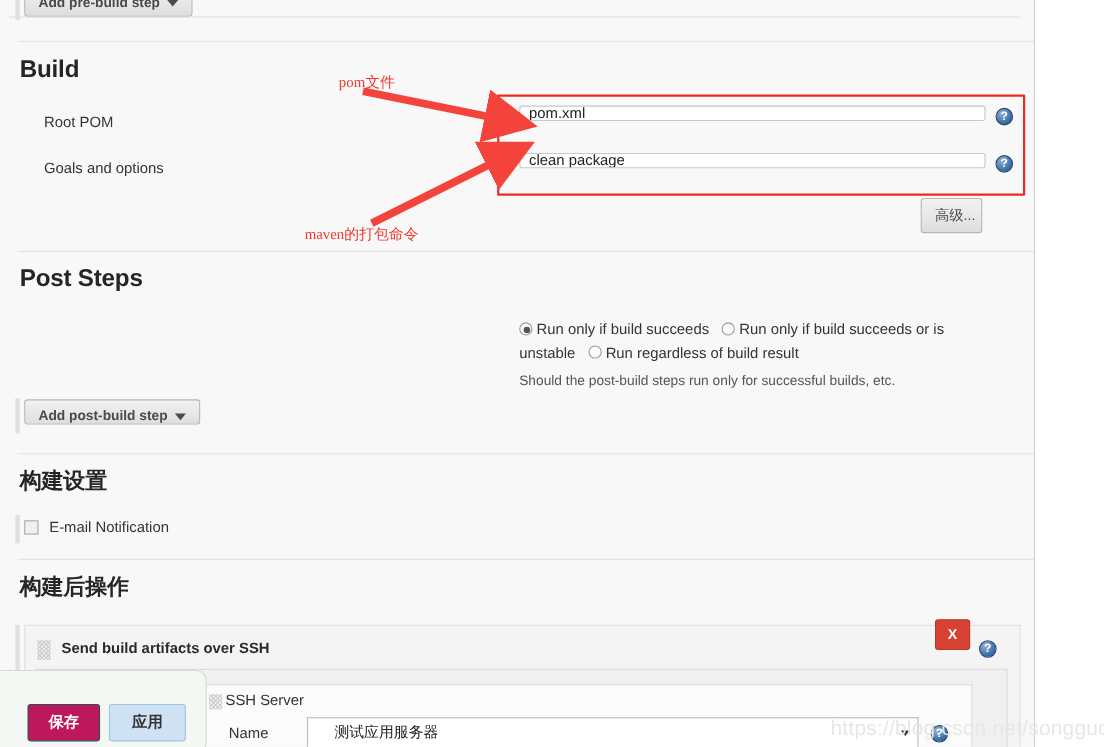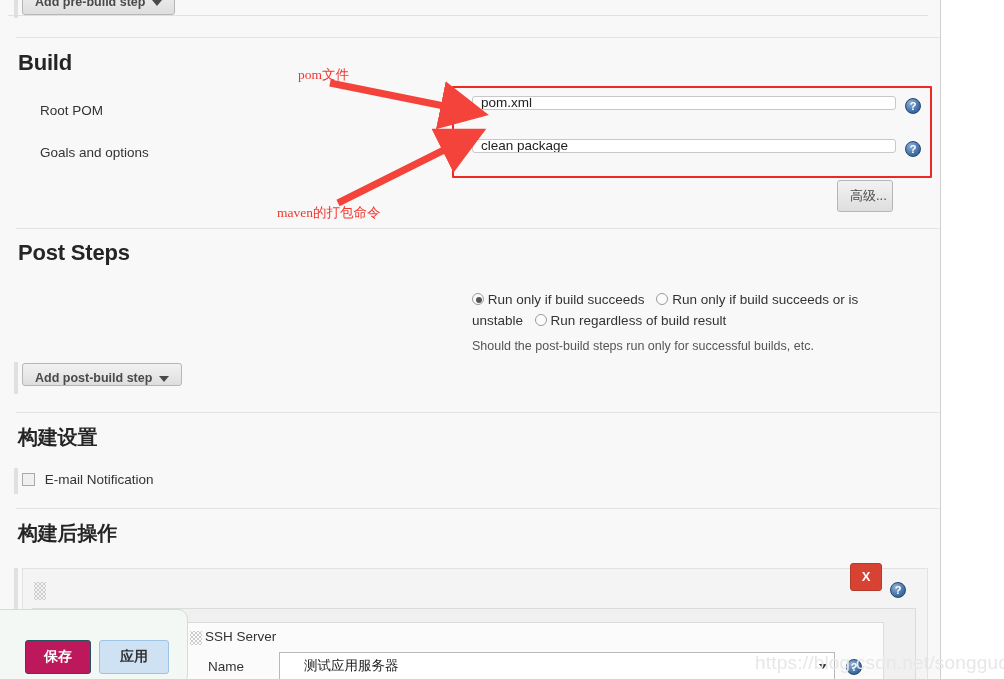--- a/index.html
+++ b/index.html
@@ -236,20 +236,21 @@
 
     <div class="sec-title cjk" style="position:absolute; left:18px; top:520px;">构建后操作</div>
 
     <div style="position:absolute; left:14px; top:568px; width:4px; height:111px; background:#e0e0e0;"></div>
 
     <div style="position:absolute; left:22px; top:568px; width:906px; height:111px;
                 background:#f4f4f4; border:1px solid #e2e2e2; border-bottom:none;"></div>
 
     <span class="drag-dots" style="position:absolute; left:34px; top:582px;"></span>
 
+    <div style="position:absolute; left:56px; top:582px; font-size:13.5px; font-weight:bold; color:#2a2a2a;">Send build artifacts over SSH</div>
 
     <div class="btn-x" style="position:absolute; left:850px; top:563px;">X</div>
 
     <div class="help-icon" style="position:absolute; left:890px; top:582px;">?</div>
 
     <div style="position:absolute; left:32px; top:608px; width:884px; height:71px;
                 background:#f0f0f0; border:1px solid #dcdcdc; border-bottom:none;">
       <div class="ssh-pub-label">SSH Publishers</div>
     </div>
 
@@ -284,21 +285,21 @@
   <svg class="arrows" viewBox="0 0 1004 679">
     <defs>
       <marker id="ah" markerWidth="7" markerHeight="7" refX="1.2" refY="3.5" orient="auto">
         <polygon points="0,0 7,3.5 0,7" fill="#f4433a"></polygon>
       </marker>
     </defs>
     <line x1="330" y1="83" x2="449" y2="107" stroke="#f4433a" stroke-width="7" marker-end="url(#ah)"></line>
     <line x1="338" y1="203" x2="450" y2="147" stroke="#f4433a" stroke-width="7" marker-end="url(#ah)"></line>
   </svg>
 
-  <div class="ann-text" style="left:298px; top:66px;">pom文件</div>
+  <div class="ann-text" style="left:308px; top:66px;">pom文件</div>
 
   <div class="ann-text" style="left:277px; top:204px;">maven的打包命令</div>
 
   <div class="savebar">
     <div style="position:absolute; left:36px; top:30px;">
       <div class="btn-save">保存</div>
     </div>
     <div style="position:absolute; left:110px; top:30px;">
       <div class="btn-apply">应用</div>
     </div>

